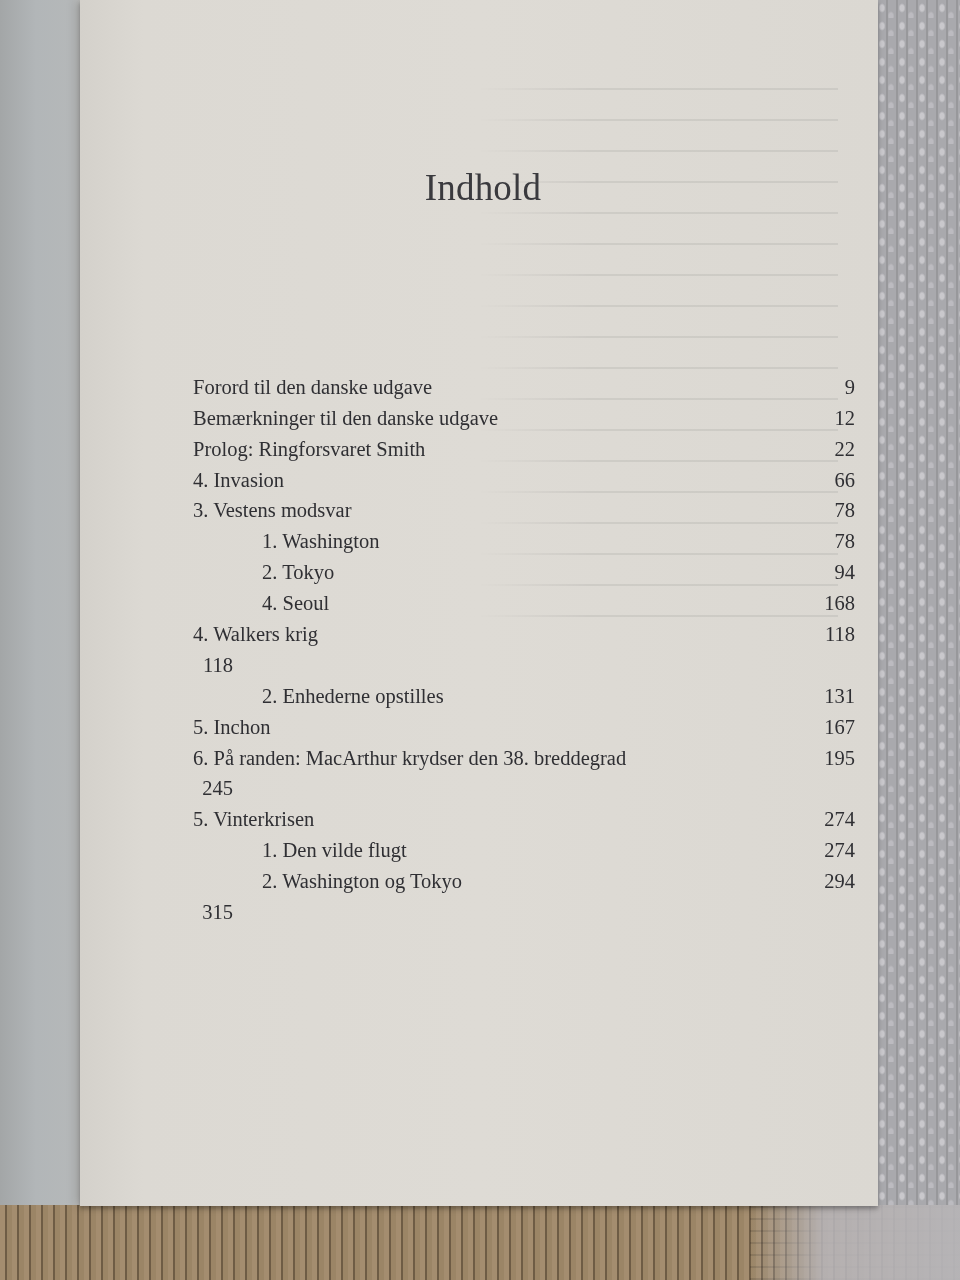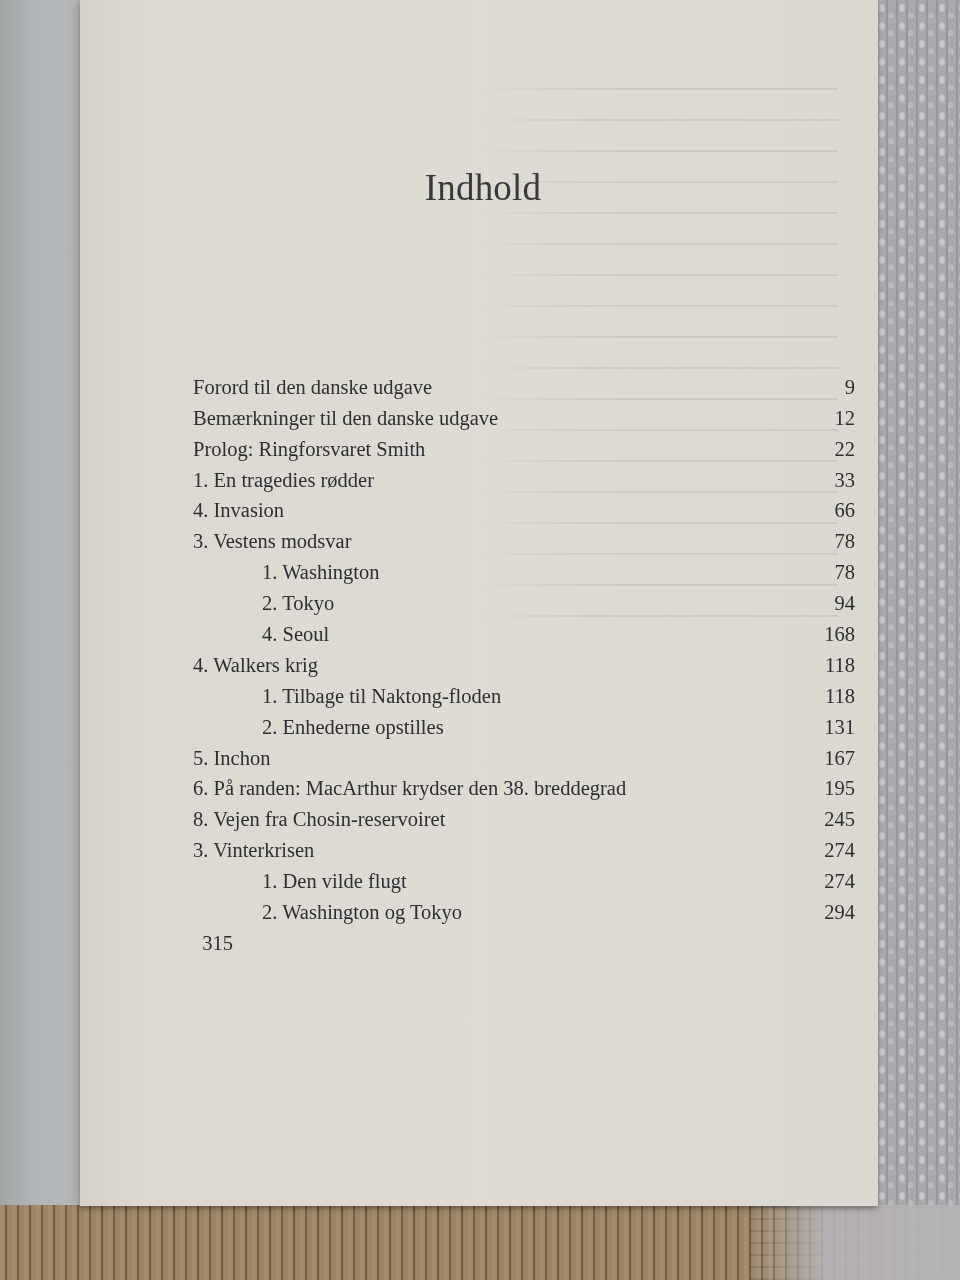--- a/index.html
+++ b/index.html
@@ -140,24 +140,20 @@
       </li>
       <li class="toc-entry">
         <span class="toc-label">Bemærkninger til den danske udgave</span>
         <span class="toc-page">12</span>
       </li>
       <li class="toc-entry">
         <span class="toc-label">Prolog: Ringforsvaret Smith</span>
         <span class="toc-page">22</span>
       </li>
       <li class="toc-entry">
-        <span class="toc-label">1. En tragedies rødder</span>
-        <span class="toc-page">33</span>
-      </li>
-      <li class="toc-entry">
         <span class="toc-label">4. Invasion</span>
         <span class="toc-page">66</span>
       </li>
       <li class="toc-entry">
         <span class="toc-label">3. Vestens modsvar</span>
         <span class="toc-page">78</span>
       </li>
       <li class="toc-entry sub">
         <span class="toc-label">1. Washington</span>
         <span class="toc-page">78</span>
@@ -168,41 +164,39 @@
       </li>
       <li class="toc-entry sub">
         <span class="toc-label">4. Seoul</span>
         <span class="toc-page">168</span>
       </li>
       <li class="toc-entry">
         <span class="toc-label">4. Walkers krig</span>
         <span class="toc-page">118</span>
       </li>
       <li class="toc-entry sub">
-        <span class="toc-label">1. Tilbage til Naktong-floden</span>
         <span class="toc-page">118</span>
       </li>
       <li class="toc-entry sub">
         <span class="toc-label">2. Enhederne opstilles</span>
         <span class="toc-page">131</span>
       </li>
       <li class="toc-entry">
         <span class="toc-label">5. Inchon</span>
         <span class="toc-page">167</span>
       </li>
       <li class="toc-entry">
         <span class="toc-label">6. På randen: MacArthur krydser den 38. breddegrad</span>
         <span class="toc-page">195</span>
       </li>
       <li class="toc-entry">
-        <span class="toc-label">8. Vejen fra Chosin-reservoiret</span>
         <span class="toc-page">245</span>
       </li>
       <li class="toc-entry">
-        <span class="toc-label">3. Vinterkrisen</span>
+        <span class="toc-label">5. Vinterkrisen</span>
         <span class="toc-page">274</span>
       </li>
       <li class="toc-entry sub">
         <span class="toc-label">1. Den vilde flugt</span>
         <span class="toc-page">274</span>
       </li>
       <li class="toc-entry sub">
         <span class="toc-label">2. Washington og Tokyo</span>
         <span class="toc-page">294</span>
       </li>

